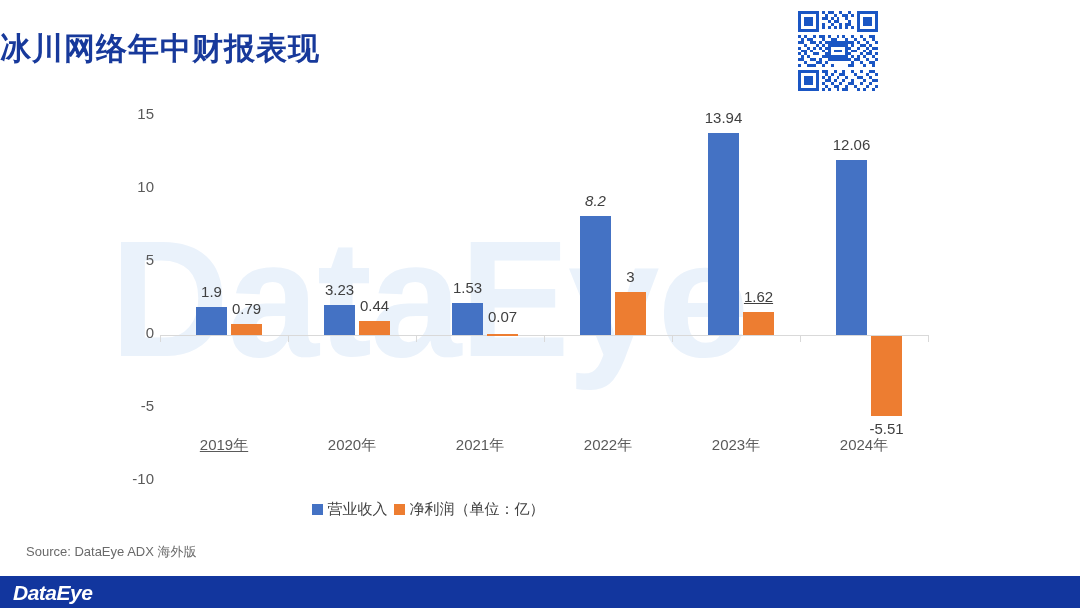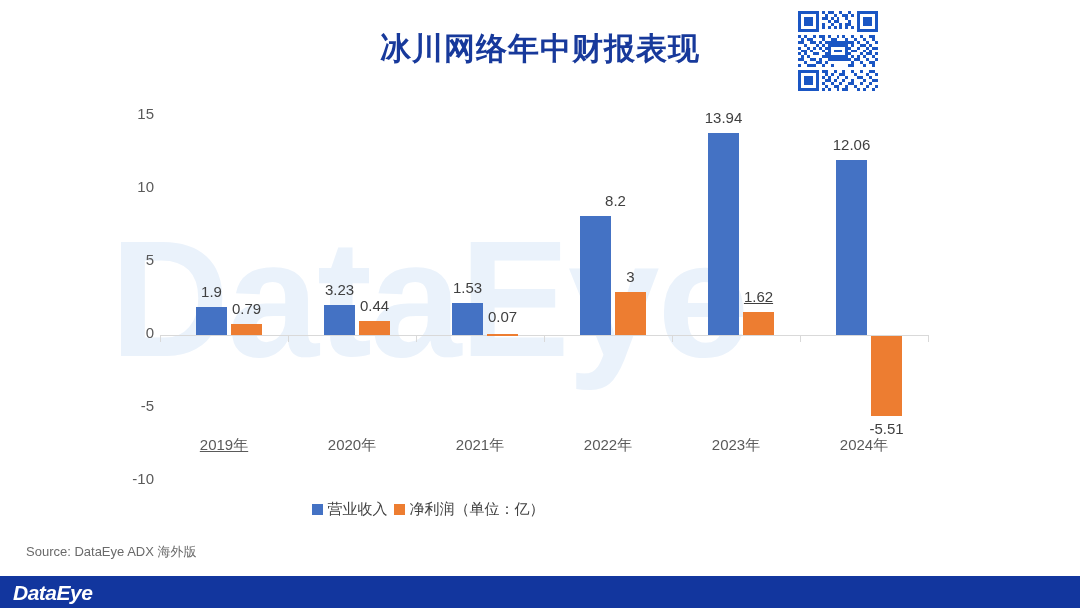--- a/index.html
+++ b/index.html
@@ -14,21 +14,21 @@
     overflow: hidden;
     position: relative;
   }
 
   
   #chart-title {
     position: absolute;
     top: 28px;
     left: 0;
     width: 1080px;
-    text-align: center;
+    text-align: left;
     font-size: 31px;
     font-weight: bold;
     color: #17399b;
     letter-spacing: 1px;
   }
 
   
   #qr-code {
     position: absolute;
     top: 8px;
@@ -400,21 +400,21 @@
   <div class="cat-label" style="left:288px;">2020年</div>
 
   <div class="bar rev" style="left:452px; top:208px; width:31px; height:32px;"></div>
   <div class="bar prof" style="left:487px; top:239px; width:31px; height:2px;"></div>
   <div class="bar-label" style="left:437px; top:184px; width:61px;">1.53</div>
   <div class="bar-label" style="left:472px; top:213px; width:61px;">0.07</div>
   <div class="cat-label" style="left:416px;">2021年</div>
 
   <div class="bar rev" style="left:580px; top:121px; width:31px; height:119px;"></div>
   <div class="bar prof" style="left:615px; top:197px; width:31px; height:43px;"></div>
-  <div class="bar-label" style="left:585px; top:97px; width:61px;">8.2</div>
+  <div class="bar-label" style="left:565px; top:97px; width:61px;font-style:italic;">8.2</div>
   <div class="bar-label" style="left:600px; top:173px; width:61px;">3</div>
   <div class="cat-label" style="left:544px;">2022年</div>
 
   <div class="bar rev" style="left:708px; top:38px; width:31px; height:202px;"></div>
   <div class="bar prof" style="left:743px; top:217px; width:31px; height:23px;"></div>
   <div class="bar-label" style="left:693px; top:14px; width:61px;">13.94</div>
   <div class="bar-label" style="left:728px; top:193px; width:61px;text-decoration:underline;">1.62</div>
   <div class="cat-label" style="left:672px;">2023年</div>
 
   <div class="bar rev" style="left:836px; top:65px; width:31px; height:175px;"></div>

